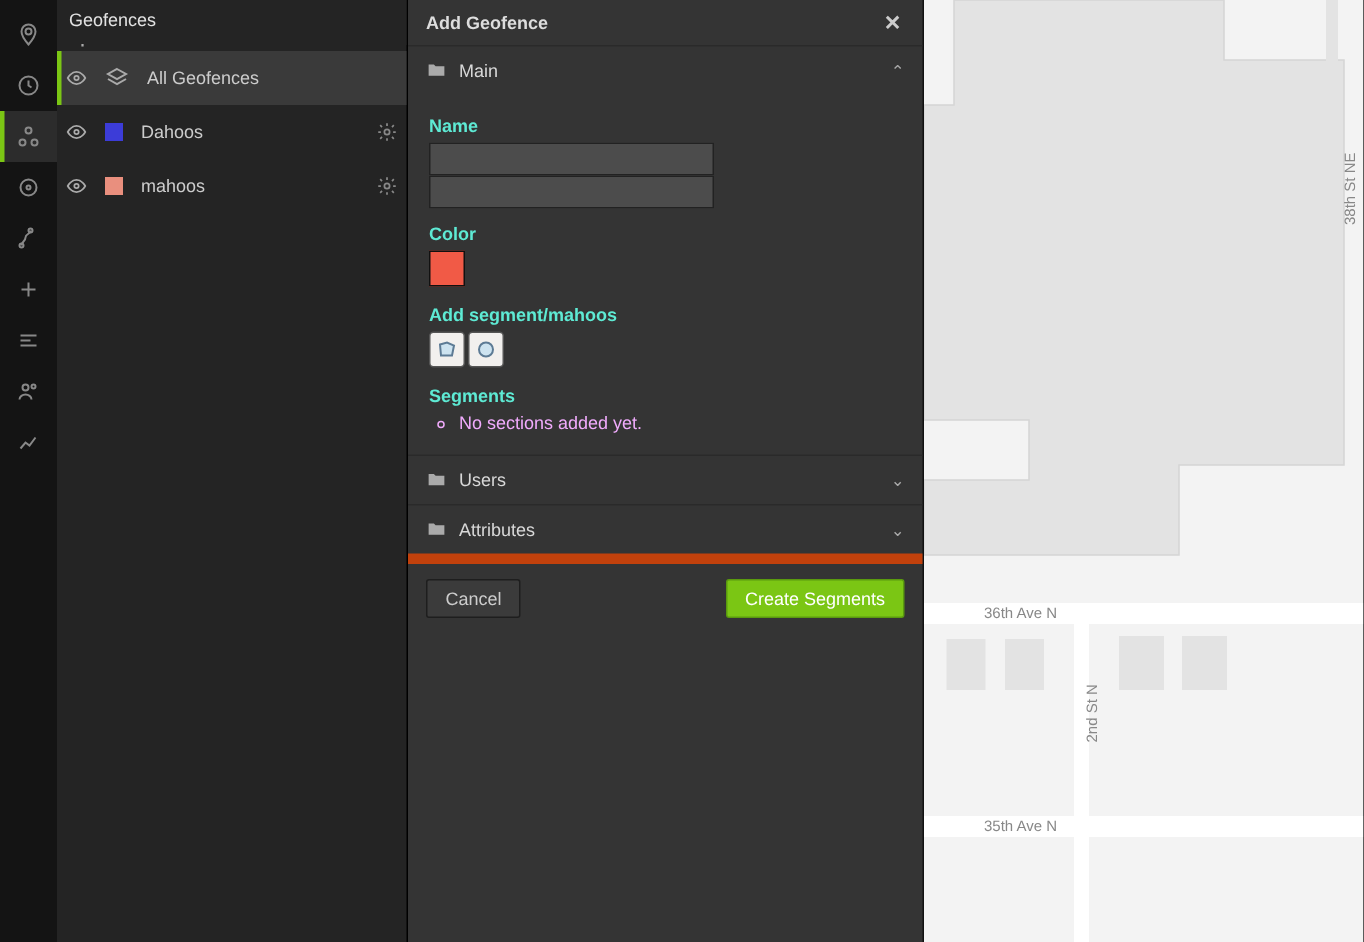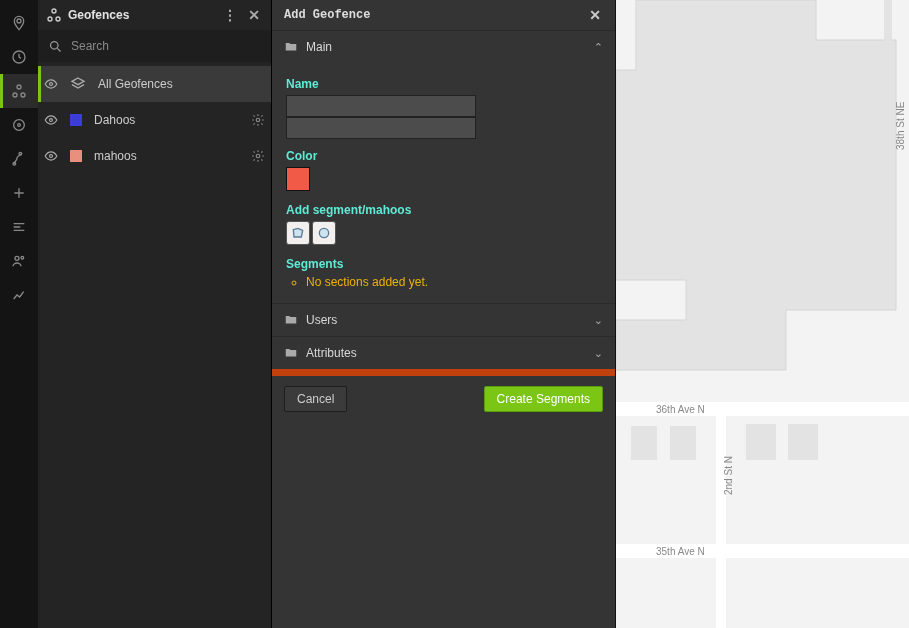--- a/index.html
+++ b/index.html
@@ -8,57 +8,57 @@
 
   
   .icon-rail { width: 38px; background: #141414; display: flex; flex-direction: column; align-items: center; padding-top: 6px; gap: 0; }
   .rail-item { width: 38px; height: 34px; display: flex; align-items: center; justify-content: center; color: #888; cursor: pointer; position: relative; }
   .rail-item.active { background: #2c2c2c; }
   .rail-item.active::before { content: ""; position: absolute; left: 0; top: 0; width: 3px; height: 100%; background: #7BC614; }
   .rail-item svg { width: 16px; height: 16px; }
 
   
   .sidebar { width: 234px; background: #242424; display: flex; flex-direction: column; border-right: 1px solid #000; }
-  .sidebar-header { display: flex; align-items: center; height: 30px; padding: 0 8px; background: #242424; color: #e2e2e2; font-weight: bold; gap: 6px; }
+  .sidebar-header { display: flex; align-items: flex-start; height: 30px; padding: 0 8px; background: #242424; color: #e2e2e2; font-weight: normal; gap: 6px; flex-direction: column; }
   .sidebar-header .title { flex: 1; }
   .sidebar-header .hicon { width: 18px; text-align: center; color: #aaa; cursor: pointer; font-size: 14px; }
   .search-row { display: flex; align-items: center; height: 32px; padding: 0 10px; background: #1e1e1e; gap: 8px; }
   .search-row svg { width: 15px; height: 15px; color: #999; }
   .search-row input { flex: 1; background: transparent; border: none; outline: none; color: #ccc; font-size: 12px; }
   .search-row input::placeholder { color: #888; }
   .sidebar-list { flex: 1; padding-top: 4px; }
   .list-item { display: flex; align-items: center; height: 36px; padding: 0 6px; gap: 12px; color: #ccc; cursor: pointer; }
   .list-item.active { background: #3a3a3a; position: relative; }
   .list-item.active::before { content: ""; position: absolute; left: 0; top: 0; width: 3px; height: 100%; background: #7BC614; }
   .eye-icon { width: 14px; height: 14px; color: #aaa; flex-shrink: 0; }
   .stack-icon { width: 16px; height: 16px; color: #aaa; flex-shrink: 0; }
   .color-swatch { width: 12px; height: 12px; flex-shrink: 0; }
   .list-item .label { flex: 1; font-size: 12px; }
   .gear { width: 14px; height: 14px; color: #888; flex-shrink: 0; }
 
   
   .form-panel { width: 344px; background: #343434; display: flex; flex-direction: column; border-right: 1px solid #111; }
   .form-header { display: flex; align-items: center; height: 30px; padding: 0 12px; color: #ddd; font-size: 12px; font-weight: bold; }
-  .form-header .title { flex: 1; font-family: Liberation Mono, monospace; }
+  .form-header .title { flex: 1; }
   .form-header .close { cursor: pointer; font-size: 14px; color: #ccc; width: 16px; text-align:center; }
   .accordion-section { border-top: 1px solid #2a2a2a; }
   .acc-head { display: flex; align-items: center; height: 32px; padding: 0 12px; gap: 8px; color: #d8d8d8; cursor: pointer; }
   .acc-head svg.folder { width: 14px; height: 14px; color: #aaa; }
   .acc-head .label { flex: 1; font-size: 12px; }
   .acc-head .chev { font-size: 11px; color: #aaa; }
   .acc-body { padding: 8px 14px 14px 14px; }
   .field-label { font-size: 12px; font-weight: bold; color: #5eead4; margin: 6px 0 4px 0; }
   .text-input { width: 190px; height: 22px; background: #4c4c4c; border: 1px solid #222; color: #ddd; padding: 0 4px; font-size: 12px; outline: none; }
   .desc-input { width: 190px; }
   .color-pick { width: 24px; height: 24px; background: #F15A46; border: 1px solid #111; cursor: pointer; }
   .shape-row { display: flex; gap: 2px; margin-top: 4px; }
   .shape-btn { width: 24px; height: 24px; background: #f2f0ee; border: 1px solid #555; border-radius: 3px; display: flex; align-items: center; justify-content: center; cursor: pointer; }
   .shape-btn svg { width: 16px; height: 16px; }
   .segments-list { margin-top: 2px; padding-left: 20px; color: #ccc; }
-  .segments-list li { font-size: 12px; list-style: circle; color: #eab308; }
+  .segments-list li { font-size: 12px; list-style: circle; color: #f0abfc; }
   .form-footer { display: flex; padding: 10px 12px; gap: 8px; border-top: 7px solid #c2410c; }
   .btn { height: 26px; padding: 0 12px; border-radius: 2px; font-size: 12px; cursor: pointer; border: 1px solid #1e1e1e; display: inline-flex; align-items: center; }
   .btn-cancel { background: #3b3b3b; color: #ccc; }
   .btn-create { background: #7BC614; color: #fff; border-color: #5a9a0e; margin-left: auto; }
 
   
   .map { flex: 1; position: relative; background: #f4f4f4; overflow: hidden; }
   .map svg { width: 100%; height: 100%; }
   .map-overlay { position: absolute; top: 0; left: 14px; background: #2a2a2a; color: #ccc; padding: 4px 10px 6px 10px; font-size: 11px; min-width: 86px; }
   .map-overlay .row { line-height: 14px; }
@@ -131,27 +131,20 @@
   <div class="sidebar">
     <div class="sidebar-header">
       <svg width="16" height="16" viewBox="0 0 24 24" fill="none" stroke="#ccc" stroke-width="2">
           <circle cx="6" cy="18" r="3"></circle>
           <circle cx="18" cy="18" r="3"></circle>
           <circle cx="12" cy="6" r="3"></circle>
         </svg>
       <span class="title">Geofences</span>
       <span class="hicon">⋮</span>
       <span class="hicon">✕</span>
-    </div>
-    <div class="search-row">
-      <svg viewBox="0 0 24 24" fill="none" stroke="currentColor" stroke-width="2">
-          <circle cx="10" cy="10" r="6"></circle>
-          <path d="M20 20l-5-5"></path>
-        </svg>
-      <input type="text" placeholder="Search" style="">
     </div>
     <div class="sidebar-list">
       <div class="list-item active">
         <svg class="eye-icon" viewBox="0 0 24 24" fill="none" stroke="currentColor" stroke-width="2">
             <path d="M2 12s4-7 10-7 10 7 10 7-4 7-10 7-10-7-10-7z"></path>
             <circle cx="12" cy="12" r="2.5"></circle>
           </svg>
         <svg class="stack-icon" viewBox="0 0 24 24" fill="none" stroke="currentColor" stroke-width="2">
             <path d="M12 3l9 5-9 5-9-5 9-5z"></path>
             <path d="M3 13l9 5 9-5"></path>

